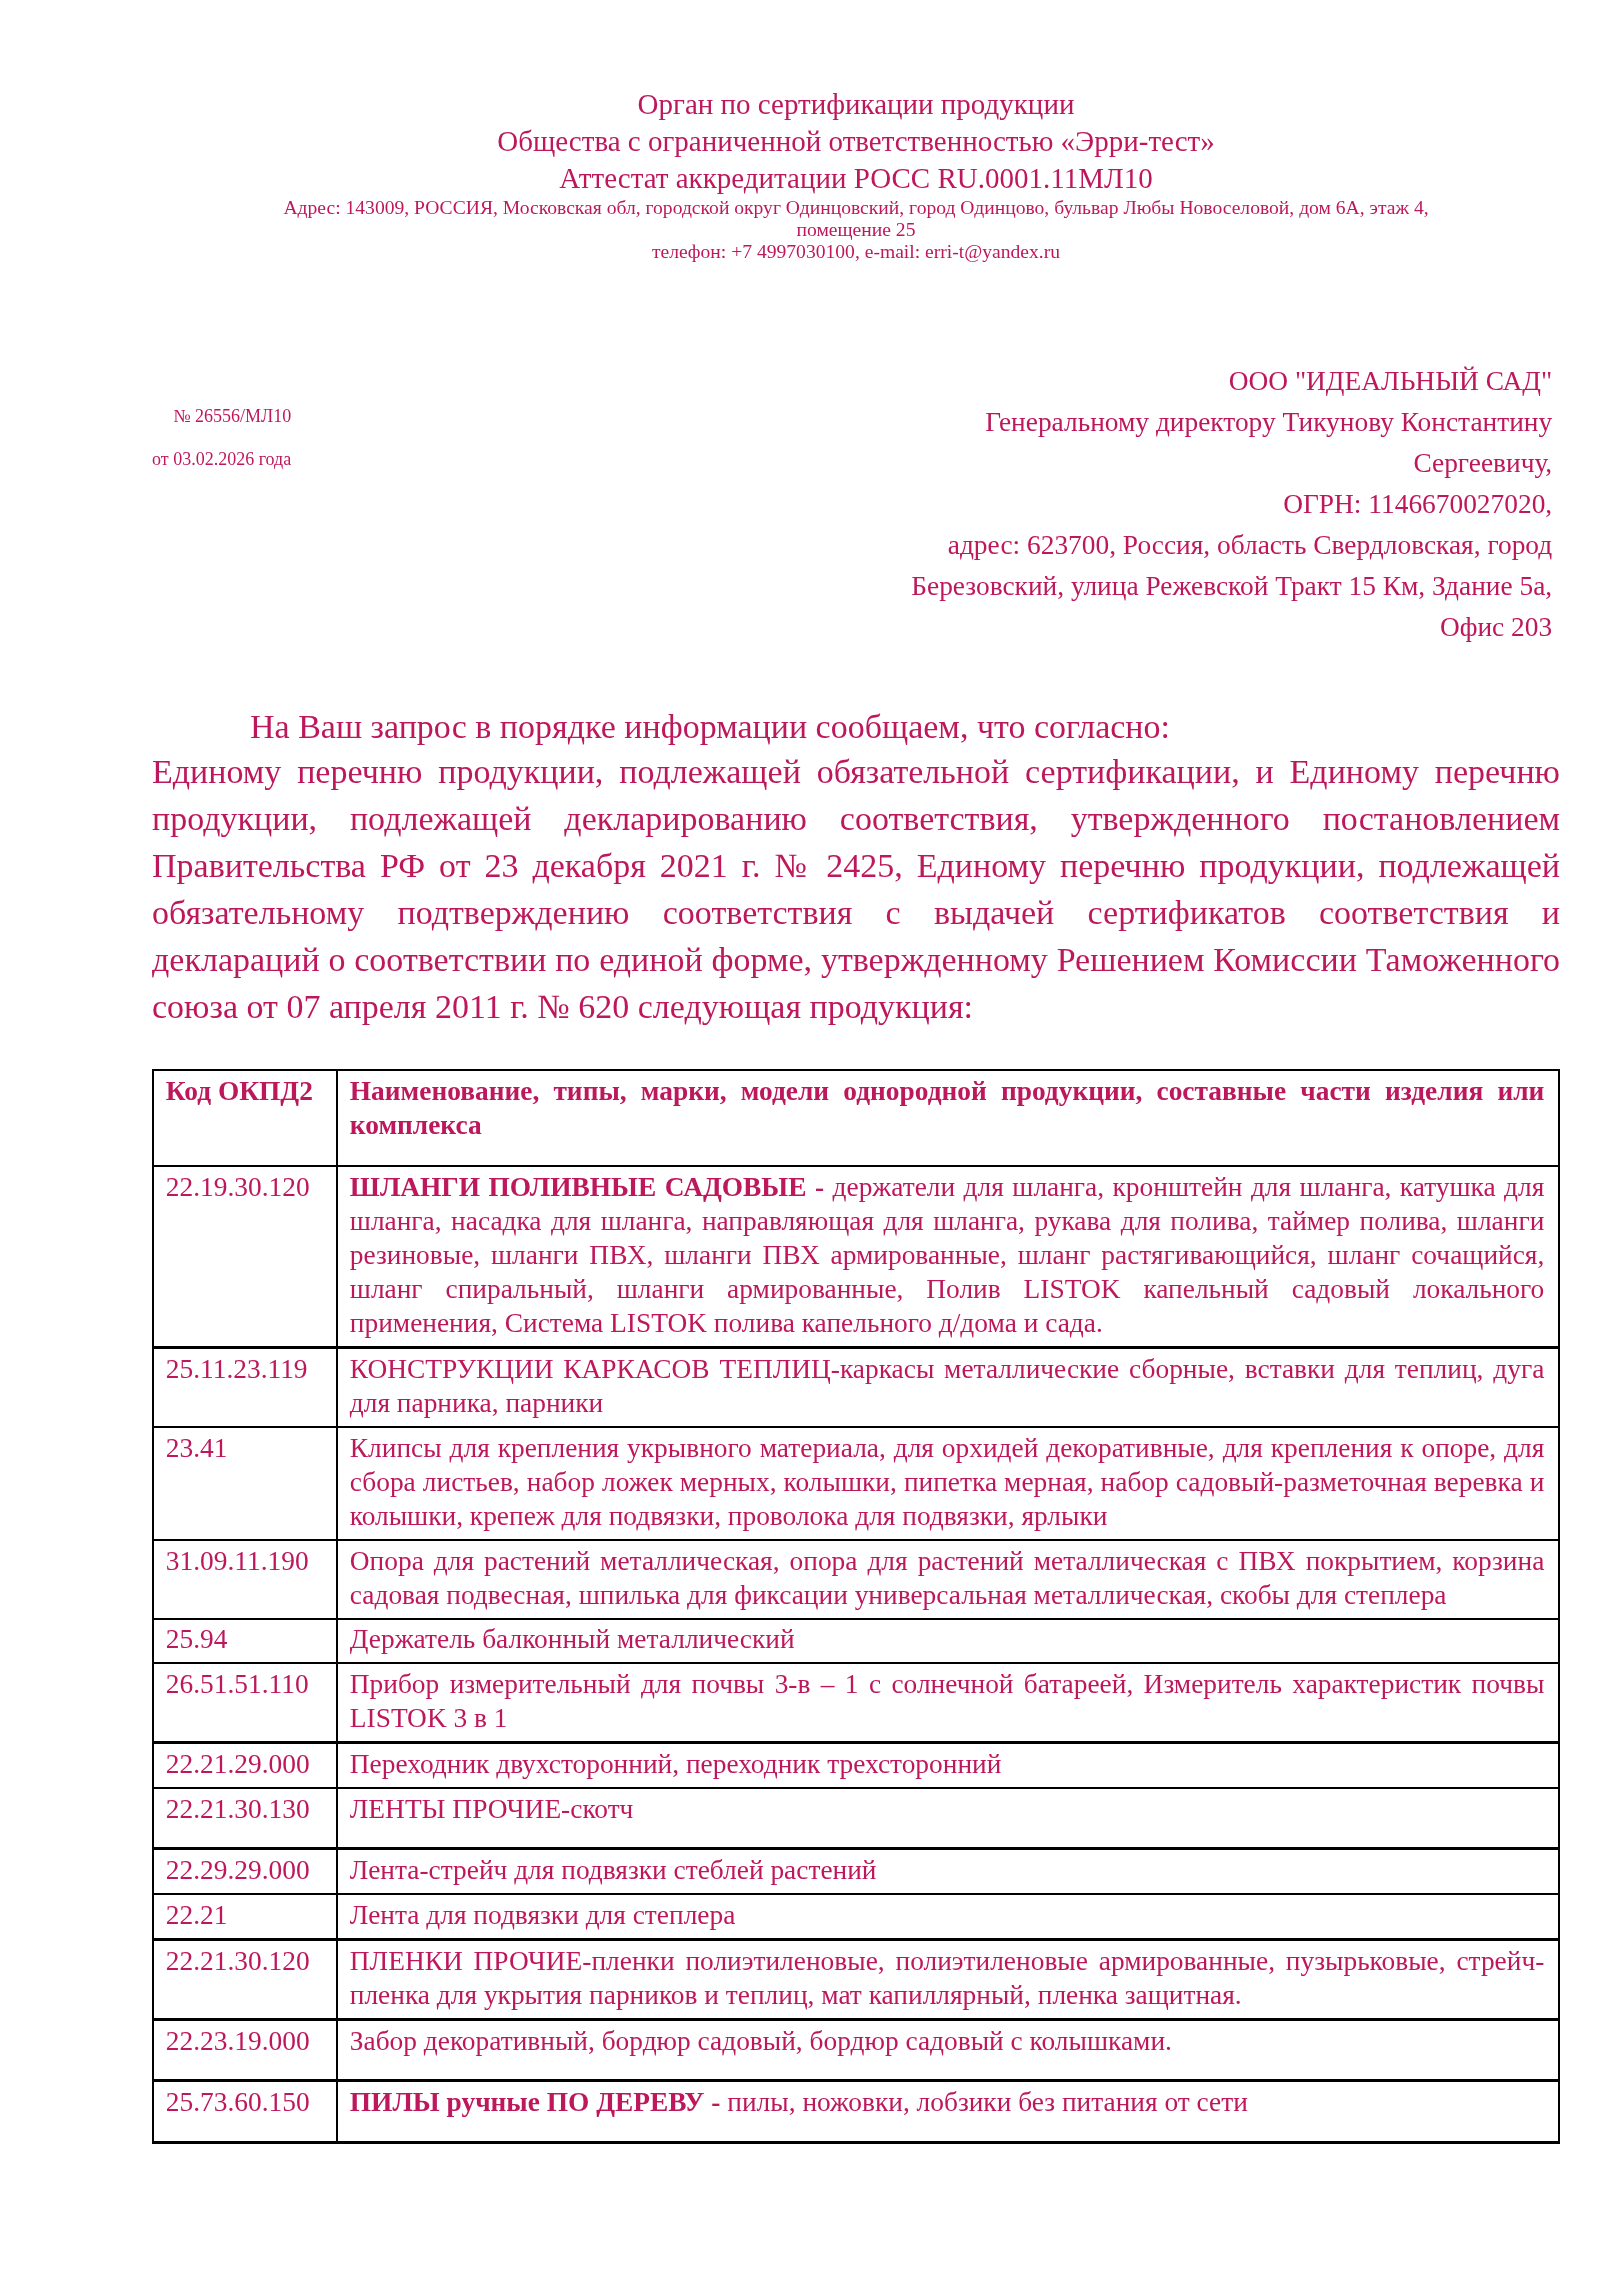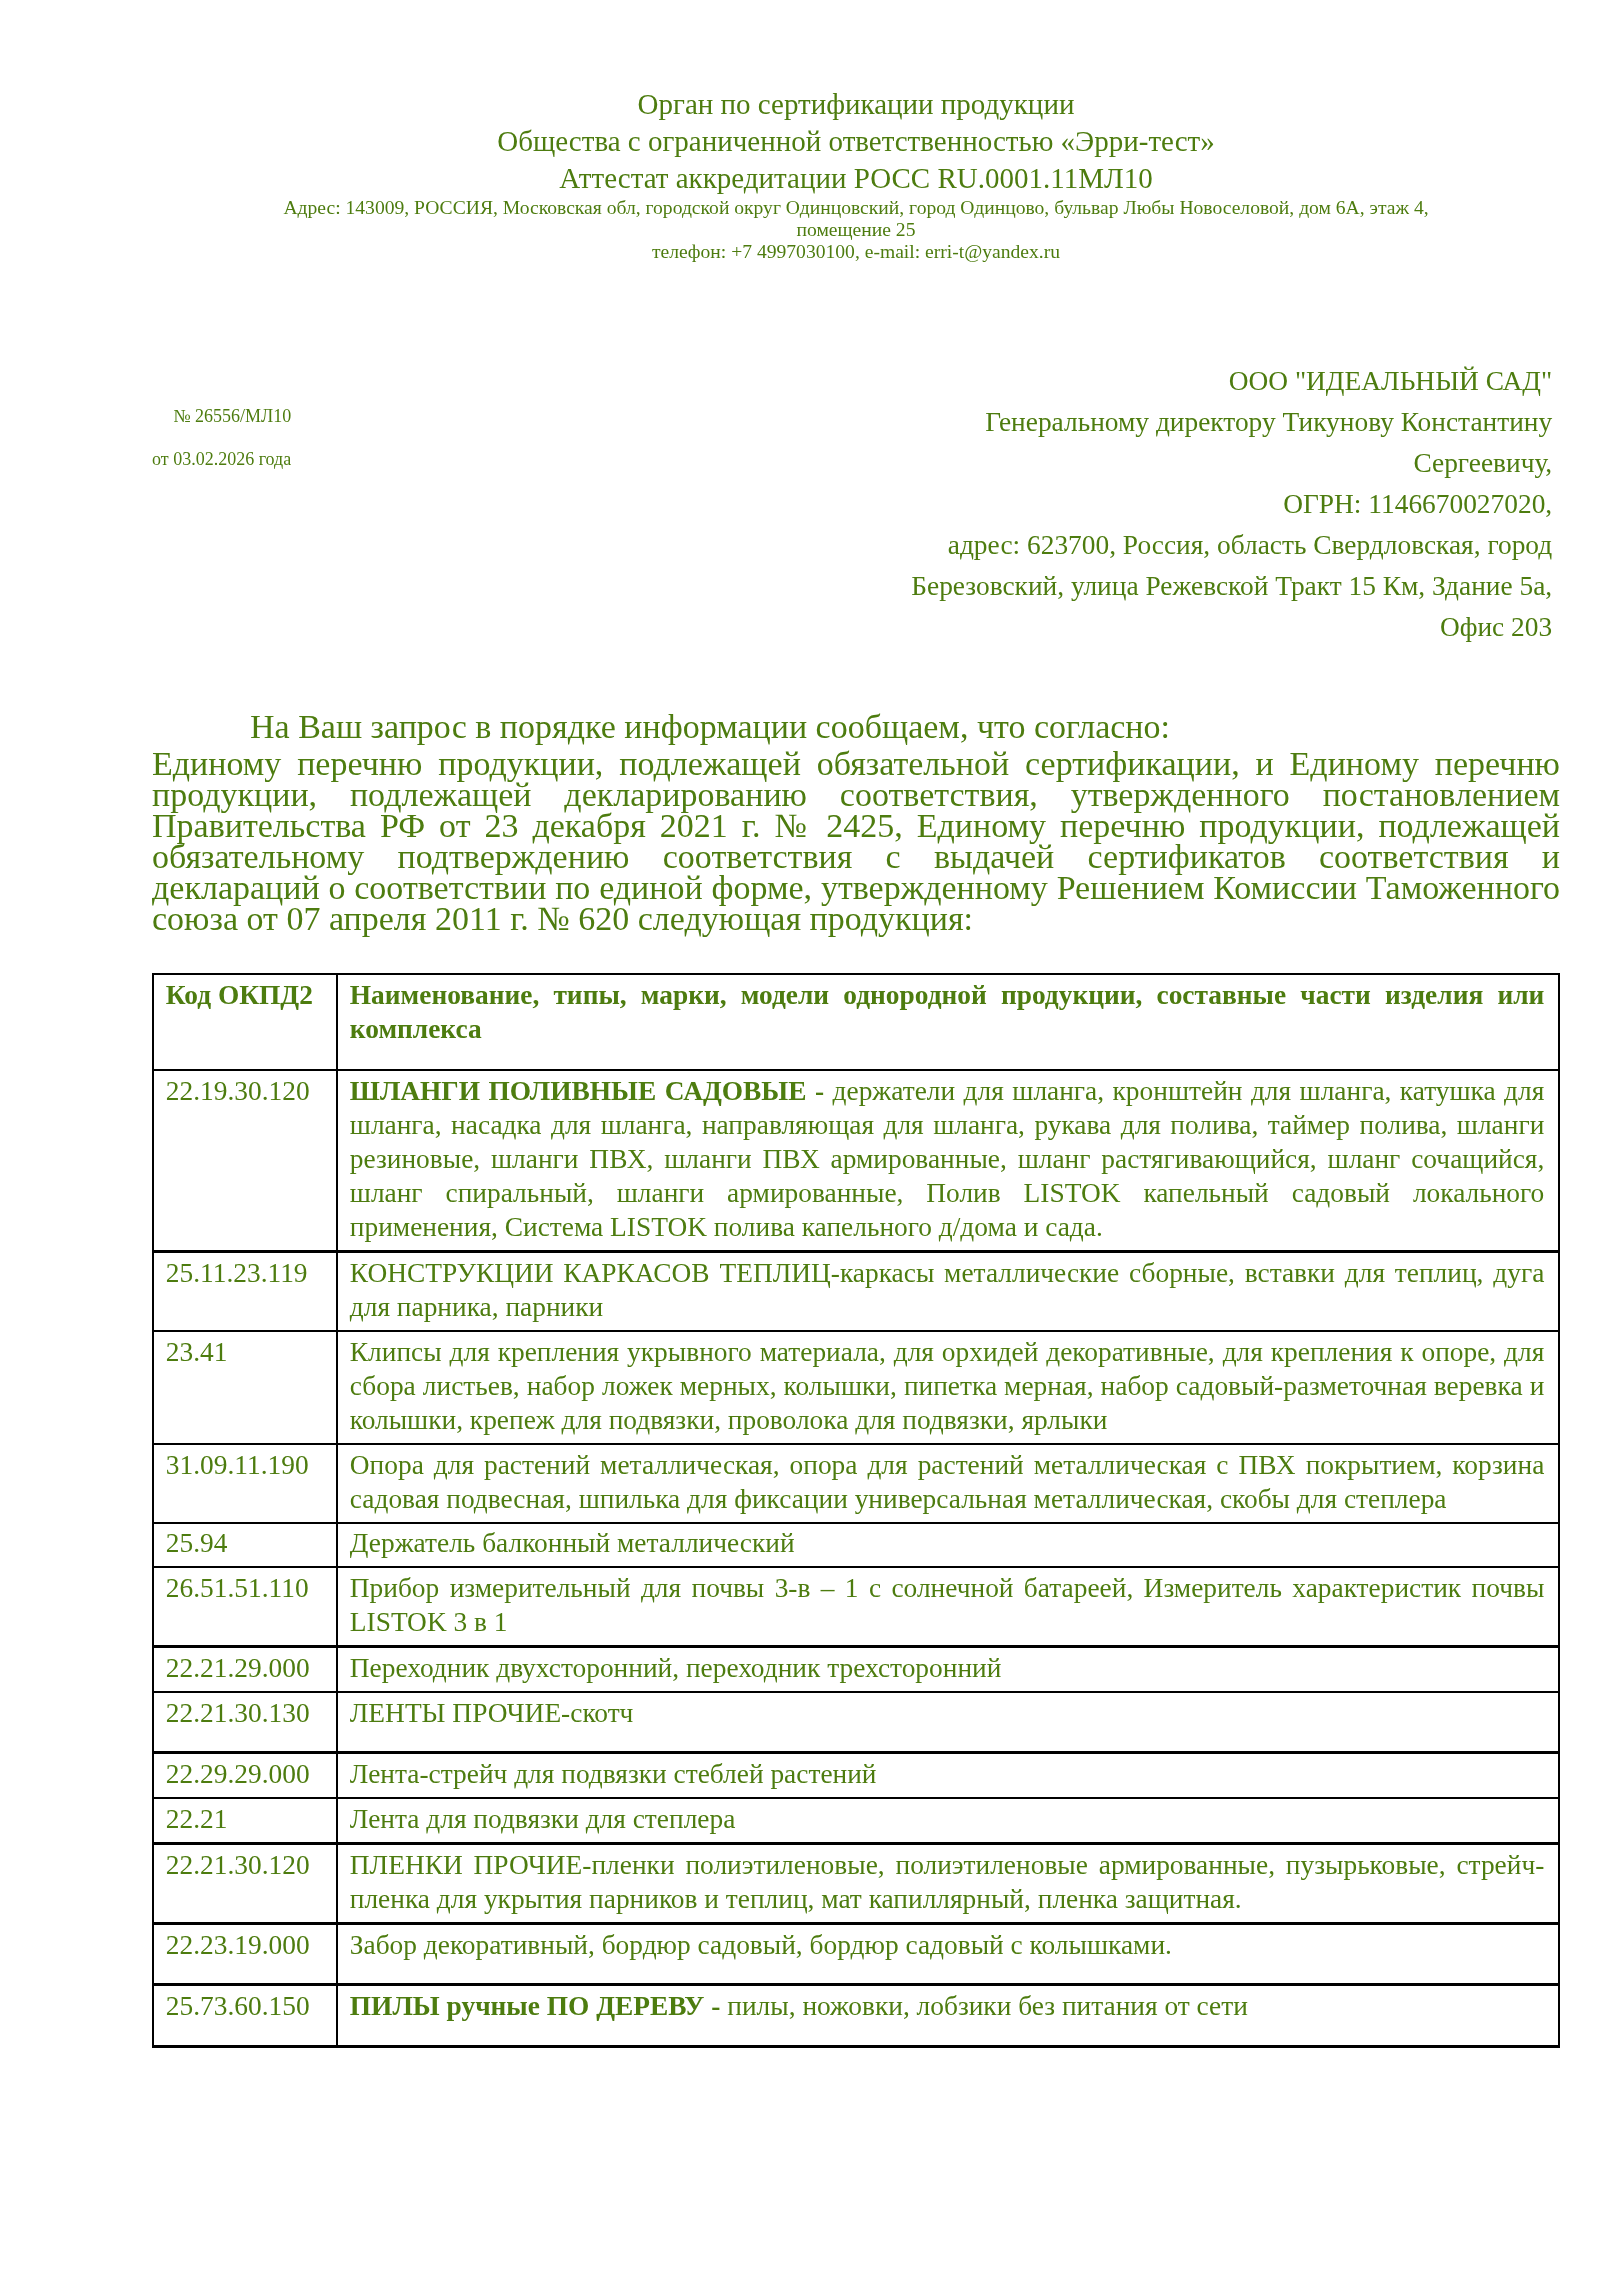--- a/index.html
+++ b/index.html
@@ -1,21 +1,21 @@
 <!DOCTYPE html>
 <html lang="ru"><head>
 <meta charset="utf-8">
 <style>
   html, body { margin: 0; padding: 0; background: #ffffff; }
   .page {
     position: relative;
     width: 1621px;
     height: 2293px;
     background: #ffffff;
-    color: #4d7c0f;
+    color: #be185d;
     font-family: "Liberation Serif", "DejaVu Serif", serif;
     box-sizing: border-box;
     padding: 86px 61px 0 152px;
     overflow: hidden;
   }
   
   .letterhead { text-align: center; }
   .org-line { font-size: 29px; line-height: 37px; }
   .org-small { font-size: 19.6px; line-height: 22px; white-space: pre-line; }
   
@@ -35,21 +35,21 @@
   .recipient-block {
     font-size: 27.4px;
     line-height: 41px;
     white-space: pre-line;
     text-align: right;
     margin-right: 7.8px;
   }
   
   .body-text { margin-top: 57px; font-size: 34px; }
   .intro-line { text-indent: 98px; line-height: 43px; }
-  .main-paragraph { text-align: justify; line-height: 31px; }
+  .main-paragraph { text-align: justify; line-height: 47px; }
   
   table.products {
     margin-top: 39px;
     width: 1408px;
     border-collapse: collapse;
     table-layout: fixed;
     font-size: 27.4px;
     line-height: 34px;
   }
   table.products, table.products th, table.products td {

